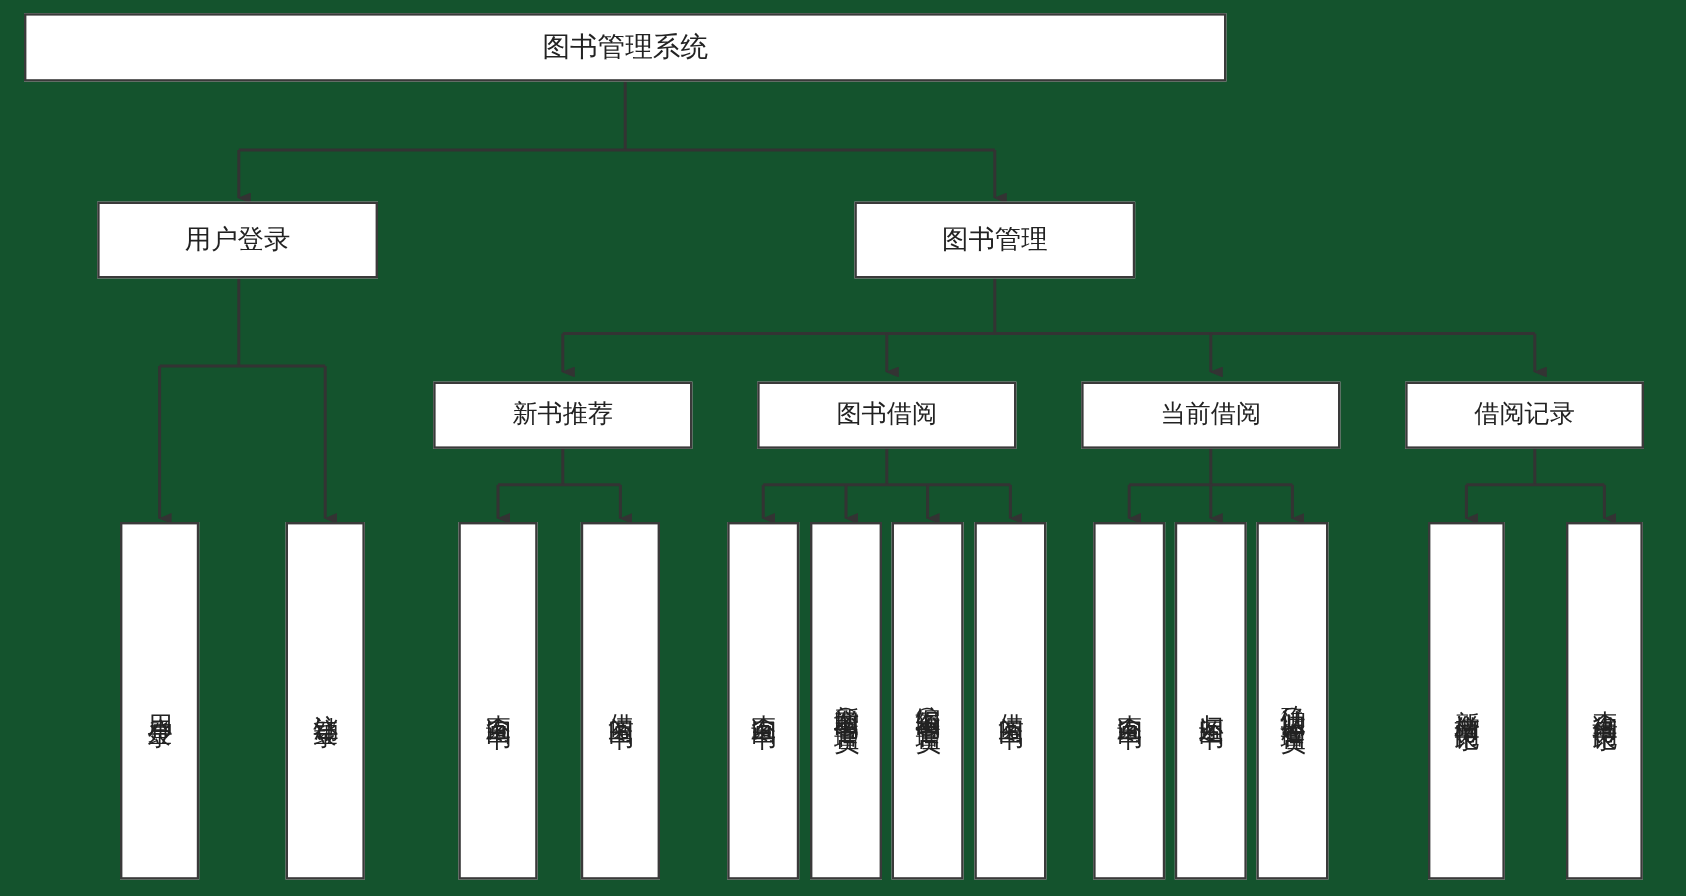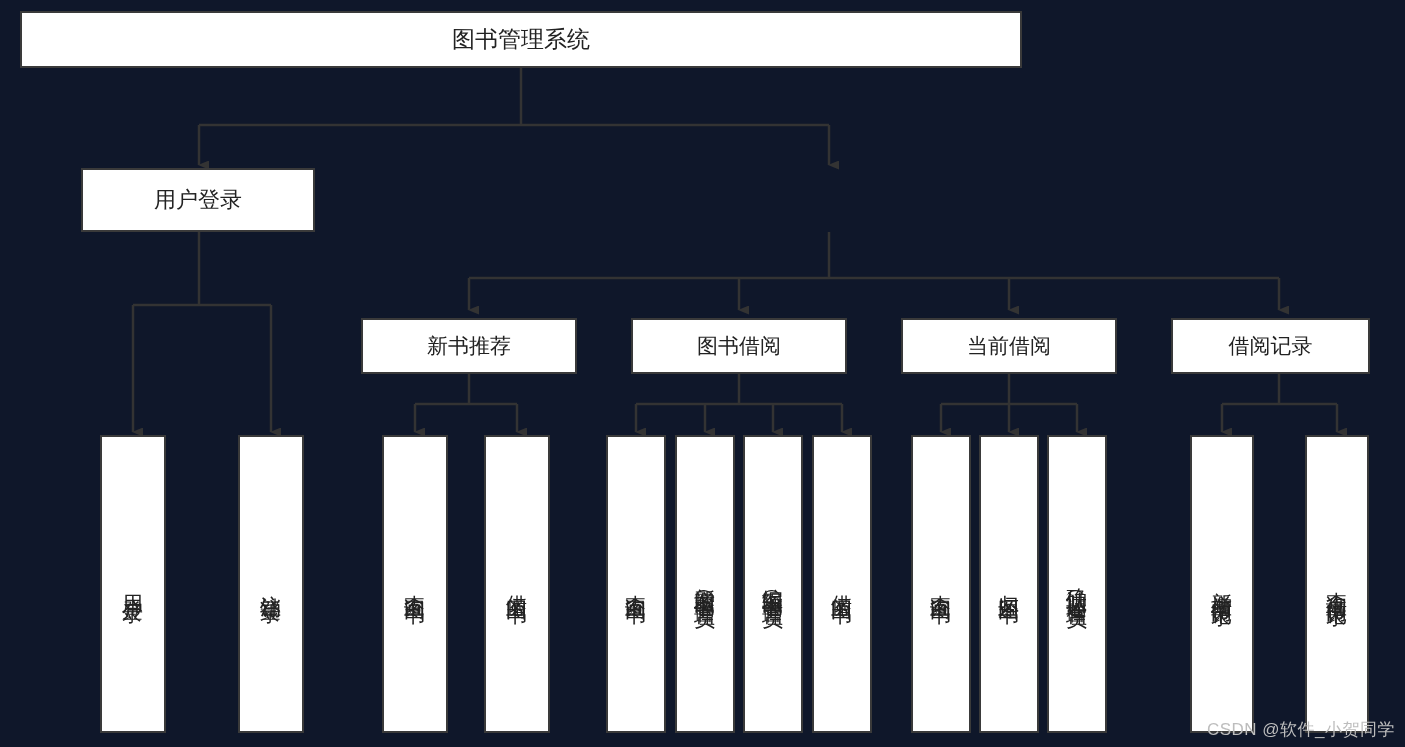--- a/index.html
+++ b/index.html
@@ -9,21 +9,21 @@
     background: #ffffff;
   }
   body {
     font-family: "Liberation Sans", "DejaVu Sans", sans-serif;
     color: #1a1a1a;
   }
   #diagram-canvas {
     position: relative;
     width: 1405px;
     height: 747px;
-    background: #0f172a;
+    background: #14532d;
     overflow: hidden;
   }
   #connector-layer {
     position: absolute;
     left: 0;
     top: 0;
     width: 1405px;
     height: 747px;
     pointer-events: none;
   }
@@ -134,20 +134,23 @@
   </svg>
 
   <div class="node node-root" style="left:20px; top:11px; width:1002px; height:57px;">
     <span class="node-label">图书管理系统</span>
   </div>
 
   <div class="node node-level1" style="left:81px; top:168px; width:234px; height:64px;">
     <span class="node-label">用户登录</span>
   </div>
 
+  <div class="node node-level1" style="left:712px; top:168px; width:234px; height:64px;">
+    <span class="node-label">图书管理</span>
+  </div>
 
   <div class="node node-level2" style="left:361px; top:318px; width:216px; height:56px;">
     <span class="node-label">新书推荐</span>
   </div>
 
   <div class="node node-level2" style="left:901px; top:318px; width:216px; height:56px;">
     <span class="node-label">当前借阅</span>
   </div>
 
   <div class="node node-level2" style="left:631px; top:318px; width:216px; height:56px;">
@@ -203,15 +206,14 @@
   </div>
 
   <div class="node node-leaf" style="left:1190px; top:435px; width:64px; height:298px;">
     <span class="node-label">新增借阅记录</span>
   </div>
 
   <div class="node node-leaf" style="left:1305px; top:435px; width:64px; height:298px;">
     <span class="node-label">查询借阅记录</span>
   </div>
 
-  <div class="watermark">CSDN @软件_小贺同学</div>
 
 </div>
 
 </body></html>

